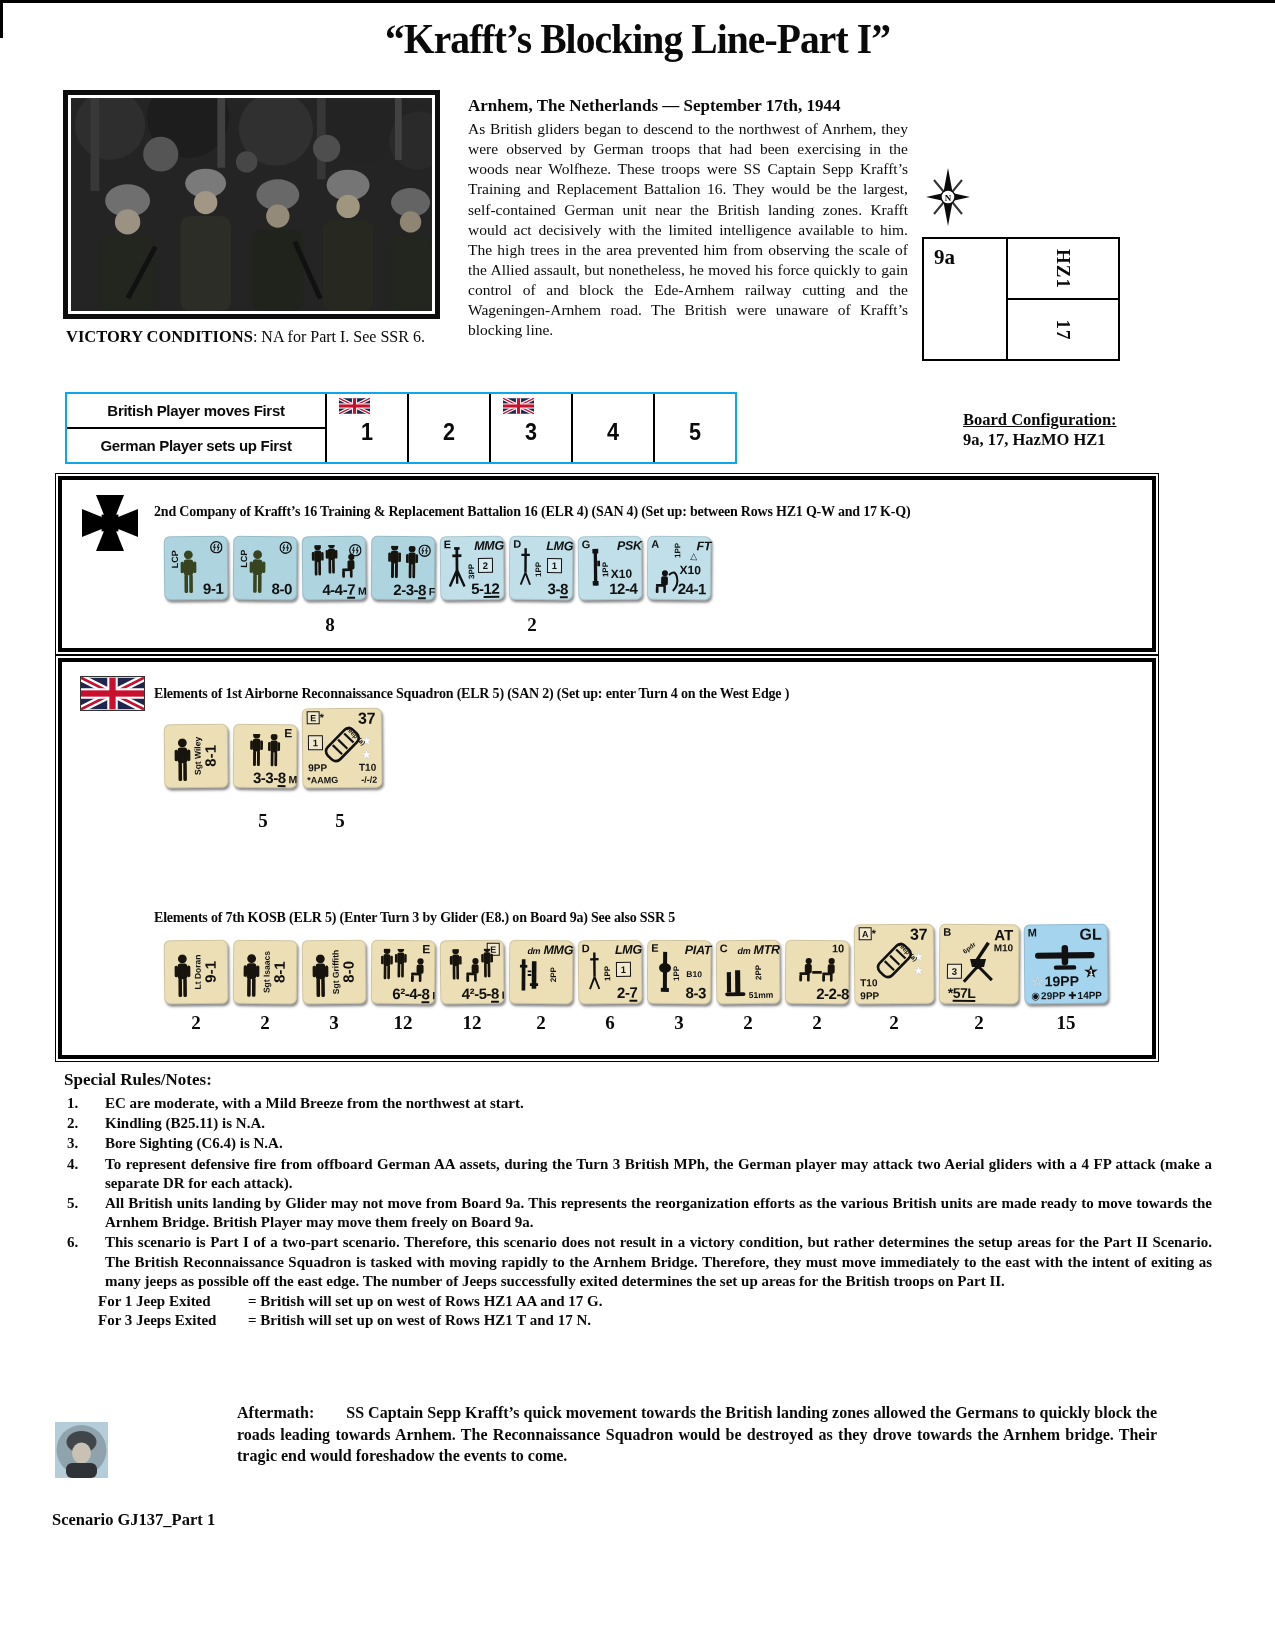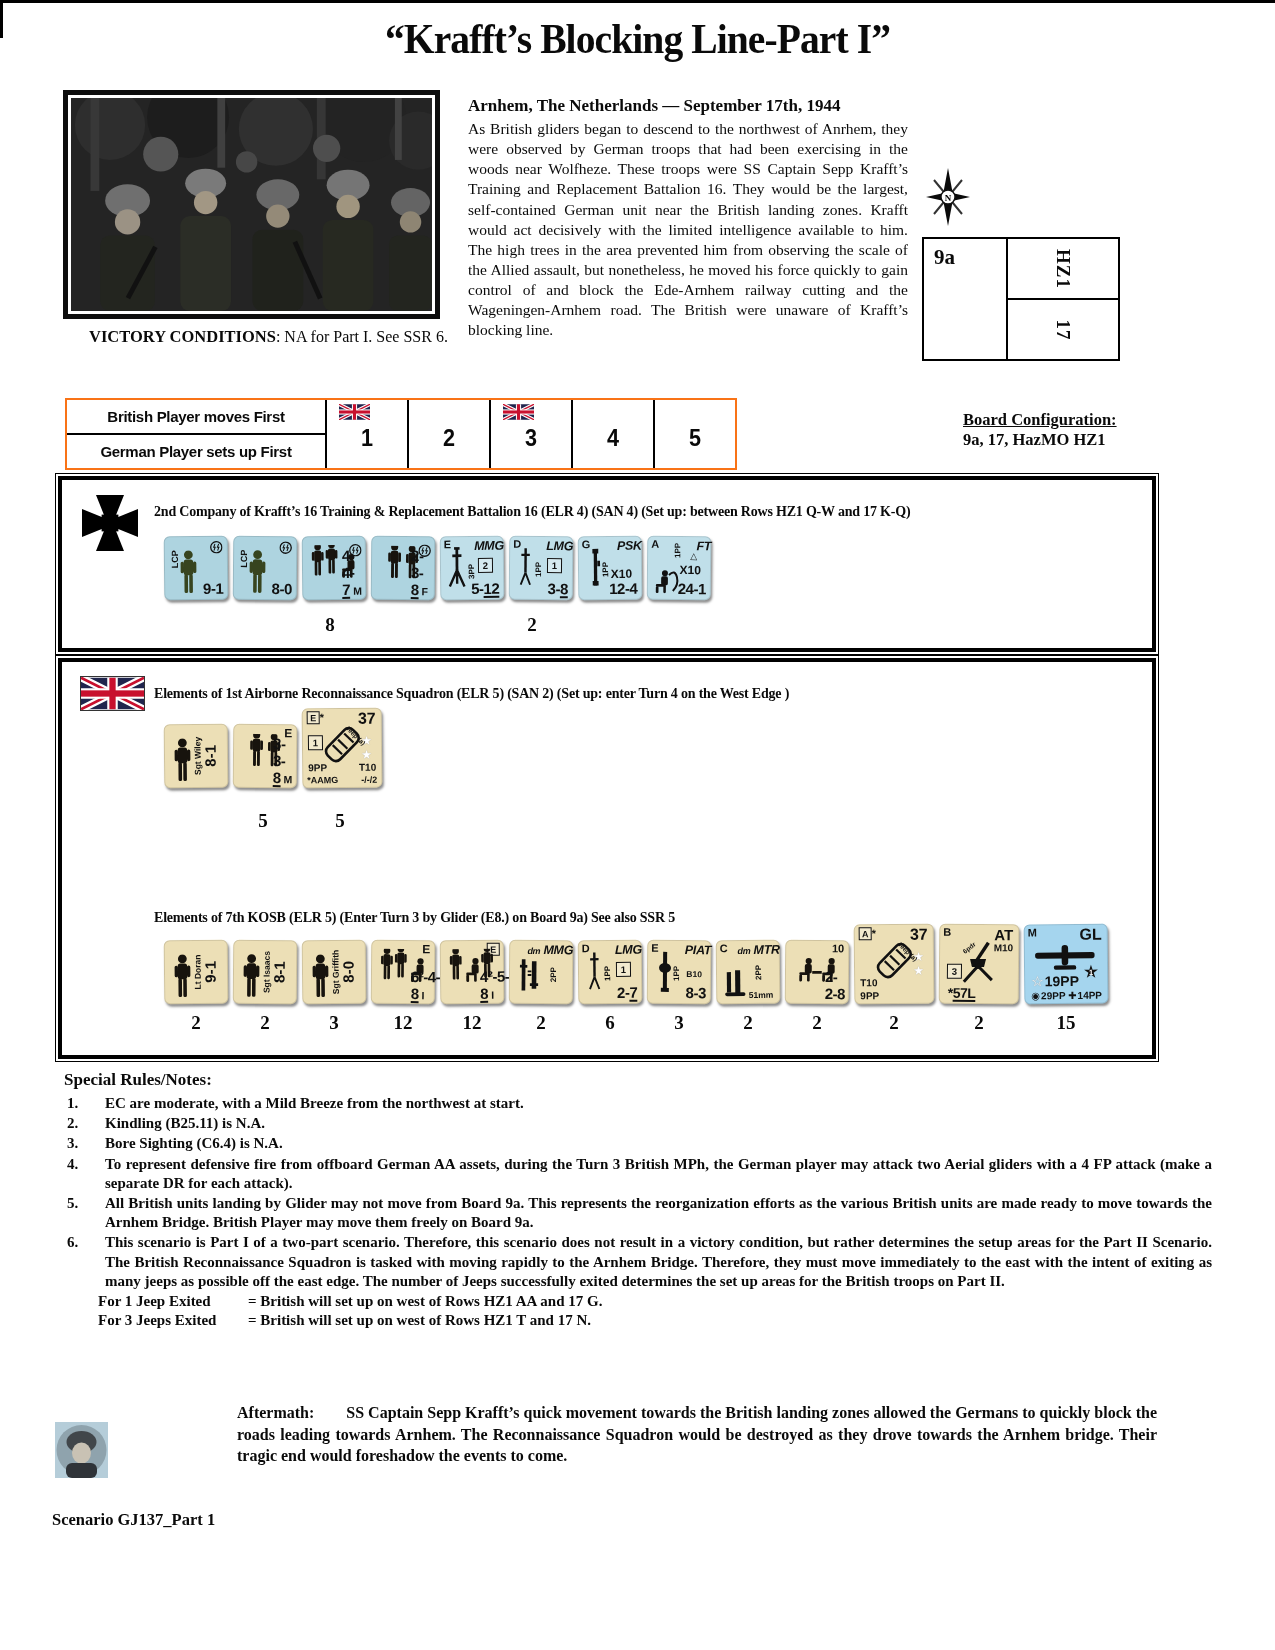--- a/index.html
+++ b/index.html
@@ -10,40 +10,40 @@
 
   .title{position:absolute;top:14px;left:0;right:0;text-align:center;font-size:43px;
          font-weight:bold;letter-spacing:-1px;transform:scaleX(.92);}
 
   
   .photo-frame{position:absolute;left:63px;top:90px;width:377px;height:229px;border:5px solid #0d0d0d;
                background:#fff;padding:3px;box-sizing:border-box;}
   .photo-img{width:100%;height:100%;display:block;}
 
   .victory{position:absolute;left:66px;top:327px;font-size:16px;width:400px;}
-  .victory b{font-size:16.5px;margin-left:23px;}
+  .victory b{font-size:16.5px;}
 
   .intro{position:absolute;left:468px;top:96px;width:440px;}
   .intro h2{margin:0 0 3px 0;font-size:17px;}
   .intro p{margin:0;font-size:15.5px;line-height:1.3;text-align:justify;}
 
   .compass{position:absolute;left:924px;top:168px;width:48px;height:58px;}
 
   .board-diagram{position:absolute;left:922px;top:237px;width:176px;height:124px;}
   .bd-cell{position:absolute;border:2px solid #000;box-sizing:border-box;}
   .bd-left{left:0;top:0;width:86px;height:124px;}
   .bd-tr{left:84px;top:0;width:114px;height:63px;}
   .bd-br{left:84px;top:61px;width:114px;height:63px;}
   .bd-9a{position:absolute;top:6px;left:10px;font-size:21px;font-weight:bold;}
   .bd-rot{position:absolute;top:50%;left:50%;transform:translate(-50%,-50%) rotate(90deg);
           font-size:19px;font-weight:bold;letter-spacing:1px;white-space:nowrap;}
 
   
-  .turntrack{position:absolute;left:65px;top:392px;display:flex;border:2px solid #f97316;
-             font-family:"Liberation Sans",sans-serif;margin-top:6px;}
+  .turntrack{position:absolute;left:65px;top:392px;display:flex;border:2px solid #0ea5e9;
+             font-family:"Liberation Sans",sans-serif;}
   .tt-left{width:258px;display:flex;flex-direction:column;}
   .tt-row{height:33px;display:flex;align-items:center;justify-content:center;
           font-size:15px;font-weight:bold;letter-spacing:-.3px;}
   .tt-row + .tt-row{border-top:2px solid #000;}
   .tt-cell{width:80px;height:68px;border-left:2px solid #000;position:relative;}
   .tt-num{position:absolute;left:50%;top:56%;transform:translate(-50%,-50%) scaleX(.9);
           font-size:24px;font-weight:bold;}
   .tt-flag{position:absolute;top:4px;left:12px;width:31px;height:16px;}
 
   .board-config{position:absolute;left:963px;top:410px;font-size:16.5px;font-weight:bold;}
@@ -82,21 +82,21 @@
   .c-dm{font-size:9px;}
   .c-pp{position:absolute;font-size:8px;transform:rotate(-90deg);white-space:nowrap;}
   .c-box{position:absolute;width:13px;height:13px;border:1.5px solid #111;display:flex;
          align-items:center;justify-content:center;font-size:9.5px;background:rgba(255,255,255,.35);}
   .c-boxin{display:inline-flex;width:11px;height:11px;border:1.5px solid #111;align-items:center;
            justify-content:center;font-size:9px;vertical-align:top;background:rgba(255,255,255,.35);}
   .c-x10{position:absolute;font-size:12px;}
   .c-sub{position:absolute;font-size:8.5px;}
   .c-main{position:absolute;bottom:3px;right:5px;font-size:15px;letter-spacing:-.5px;}
   .c-main-l{position:absolute;bottom:3px;left:9px;font-size:14px;letter-spacing:-.5px;}
-  .c-mrow{position:absolute;bottom:2px;left:0;right:0;text-align:left;font-size:15px;letter-spacing:-.5px;padding-left:40px;}
+  .c-mrow{position:absolute;bottom:2px;left:0;right:0;text-align:right;font-size:15px;letter-spacing:-.5px;}
   .c-suf{font-size:10.5px;margin-left:3px;}
   .u{text-decoration:underline;text-decoration-thickness:1.5px;text-underline-offset:1.5px;}
   .c-lcp{position:absolute;left:-9px;top:18px;width:40px;text-align:center;
          transform:rotate(-90deg);font-size:9px;}
   .c-vgrp{position:absolute;left:42px;top:50%;width:58px;margin-left:-29px;
           transform:translateY(-50%) rotate(-90deg);text-align:center;line-height:1.05;}
   .c-vname{display:block;font-size:8.5px;white-space:nowrap;}
   .c-vval{display:block;font-size:15px;}
   .c-tri{position:absolute;right:14px;top:15px;font-size:9px;}
   .c-tri::before{content:"△";}

